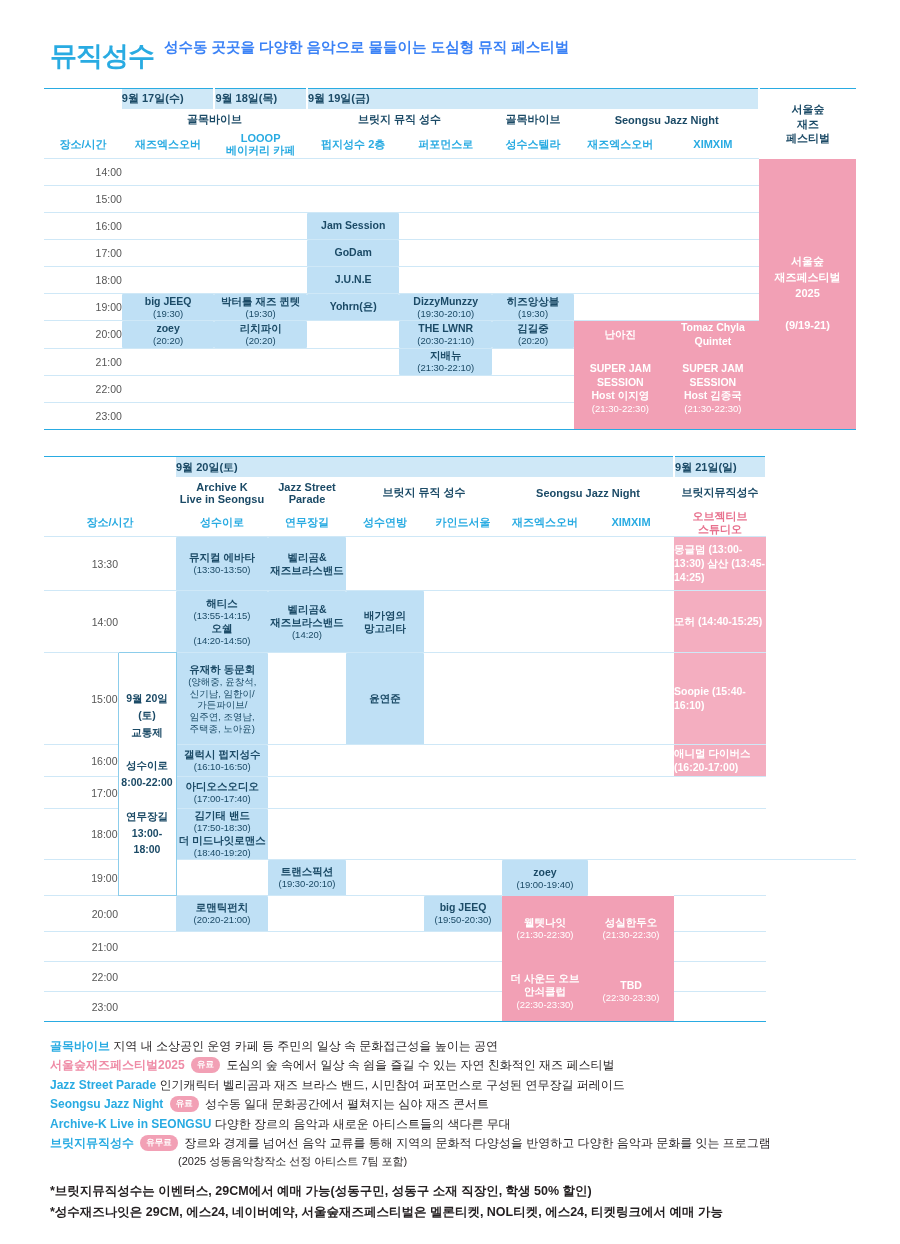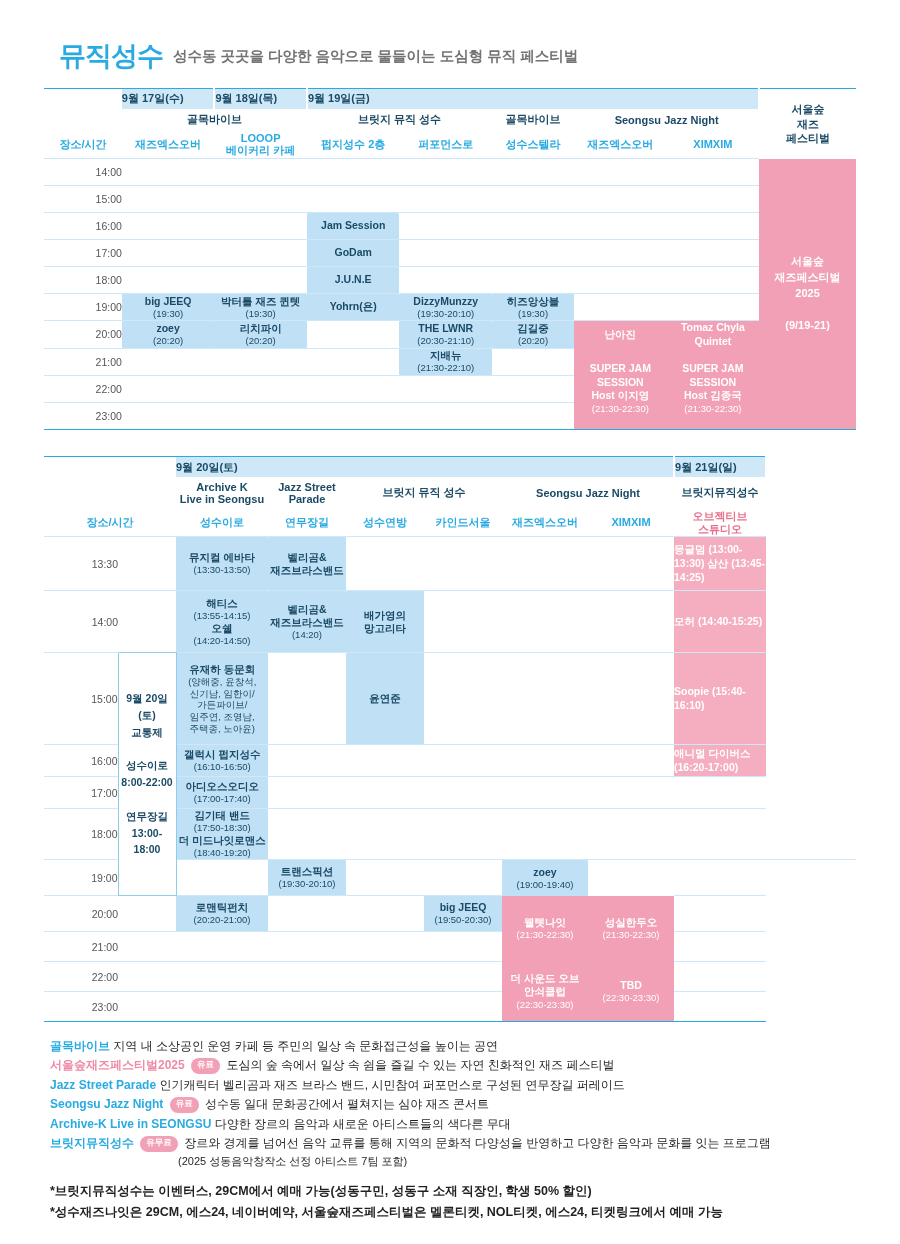--- a/index.html
+++ b/index.html
@@ -8,23 +8,23 @@
     width: 900px;
     min-height: 1244px;
     background: #ffffff;
     font-family: "Liberation Sans", sans-serif;
     color: #231f20;
     position: relative;
   }
   .page { width: 900px; padding: 30px 44px 20px 44px; position: relative; }
 
   
-  .hdr { display:flex; align-items:center; gap:10px; margin: 8px 0 14px 15px; }
+  .hdr { display:flex; align-items:flex-start; gap:10px; margin: 8px 0 14px 6px; }
   .hdr .logo { font-size: 27px; font-weight: bold; color:#29abe2; letter-spacing:-1px; }
-  .hdr .tag { font-size: 14.5px; color:#737373; font-weight:bold; }
+  .hdr .tag { font-size: 14.5px; color:#3b82f6; font-weight:bold; }
 
   
   table.sched { border-collapse: collapse; width: 100%; table-layout: fixed; }
   table.sched td, table.sched th { padding:0; margin:0; vertical-align: middle; }
 
   .lineTop td { border-top: 1.6px solid #29abe2; }
 
   .dayhdr {
     background:#cfe8f7; color:#1b4a66; font-size:11px; font-weight:bold;
     text-align:left; border-right:2px solid #ffffff;
@@ -76,21 +76,20 @@
   
   .legend { margin-top: 14px; padding-left: 6px; }
   .legend .row { font-size: 12px; line-height: 1.62; color:#231f20; }
   .legend .name { font-weight: bold; }
   .c-blue { color:#29abe2; }
   .c-pink { color:#ef8ba6; }
   .badge {
     display:inline-block; background:#f2a0b5; color:#fff; font-size:8.5px;
     font-weight:bold; border-radius:8px; padding:1px 6px; vertical-align:2px;
     margin:0 3px;
-    font-family:Liberation Mono, monospace;
   }
   .legend .indent { padding-left: 128px; font-size: 11px; color:#231f20; }
   .notes { margin-top: 10px; padding-left: 6px; }
   .notes .row { font-size: 12.5px; font-weight:bold; line-height:1.7; }
 </style>
 </head>
 <body>
 
 <div class="page">
 

